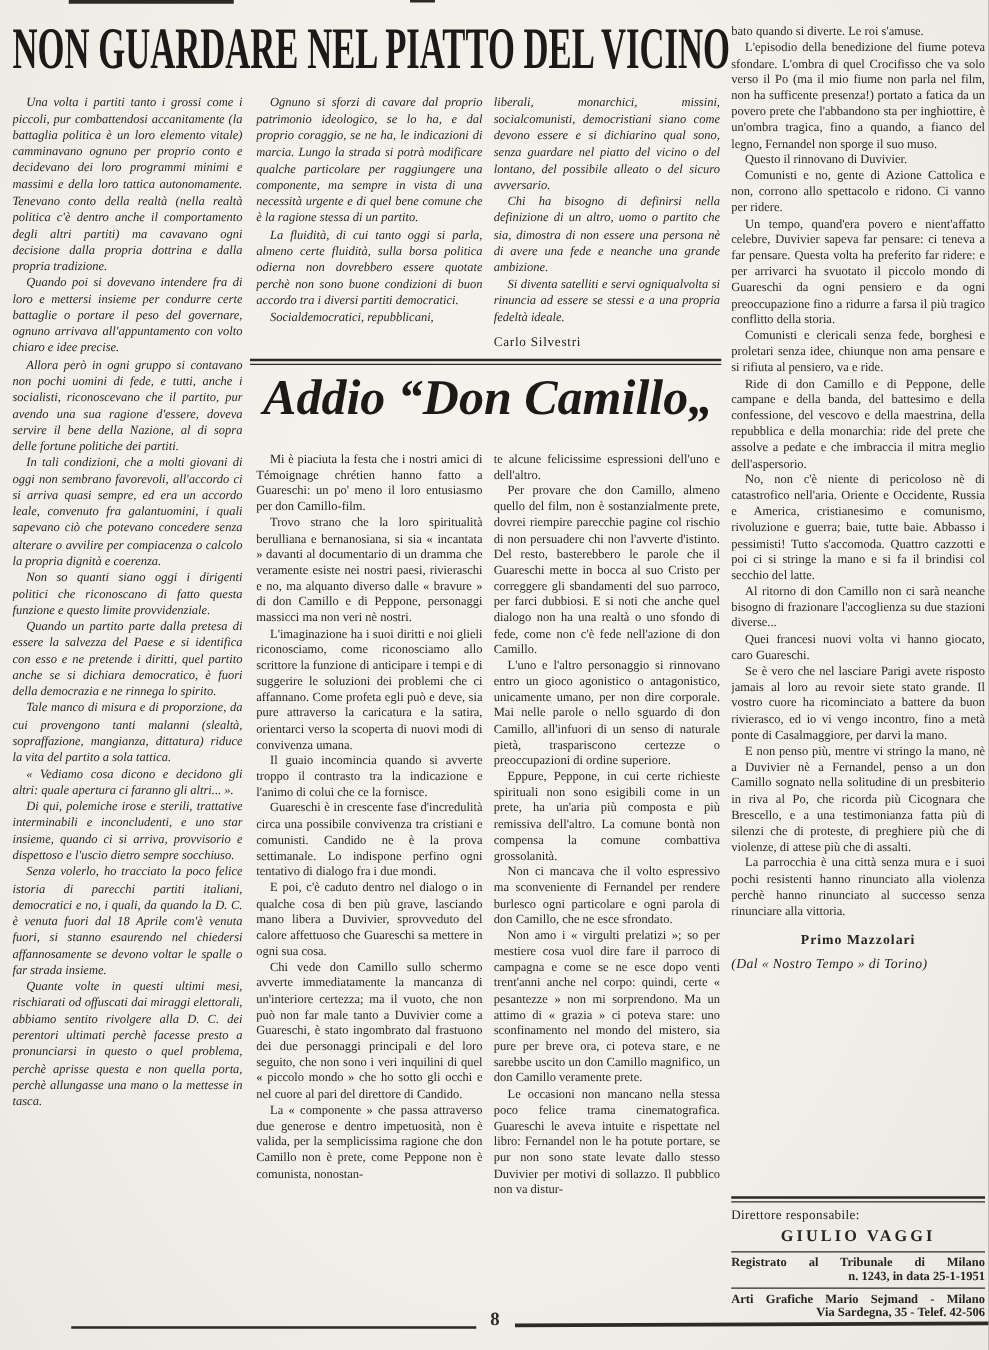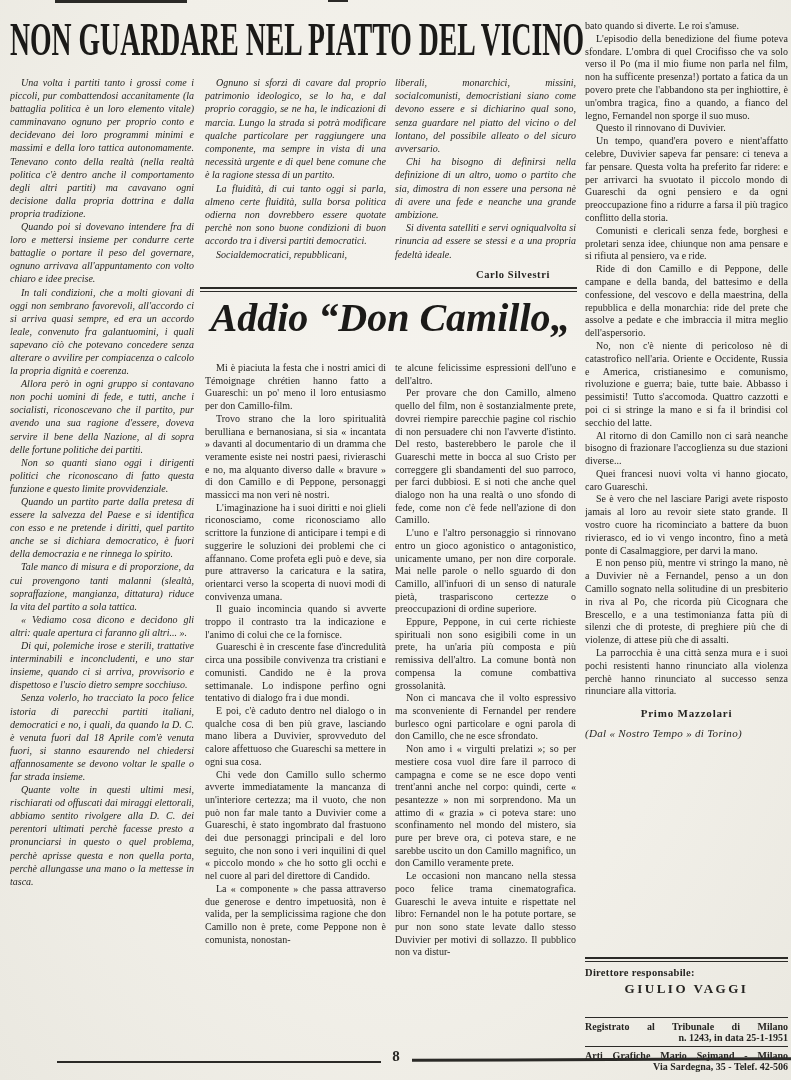--- a/index.html
+++ b/index.html
@@ -16,38 +16,38 @@
     font-weight:bold; font-size:47px; line-height:1.0; color:#1b1a18;
     transform:scaleX(0.59); transform-origin:0 0;
   }
   .col { position:absolute; overflow:hidden; }
   .para { margin:0; text-indent:11px; text-align:justify; }
   .article1 .para { font-style:italic; }
   .c1 { left:10px;  top:76px;  width:184px; height:966px; font-size:10px; line-height:13.1px; }
   .c2 { left:205px; top:76px;  width:181px; height:228px; font-size:10px; line-height:13.2px; }
   .c3 { left:395px; top:76px;  width:181px; height:218px; font-size:10px; line-height:13.2px; }
   .c3 .inner .para:first-child { text-indent:0; }
-  .byline1 { margin-top:7px; padding-right:26px; text-align:right;
-    font-weight:bold; font-style:normal; font-size:10.5px; letter-spacing:0.6px; }
+  .byline1 { margin-top:7px; padding-right:26px; text-align:left;
+    font-weight:normal; font-style:normal; font-size:10.5px; letter-spacing:0.6px; }
   .rule-double { border-top:2.5px solid #2b2a27; border-bottom:1px solid #2b2a27; height:5px; }
   .addio-rule { position:absolute; left:200px; top:287px; width:377px; }
   .headline2 {
     position:absolute; left:203px; top:296px; width:375px; text-align:center;
     font-weight:bold; font-size:40px; line-height:1.1; color:#1b1a18; white-space:nowrap;font-style:italic;
   }
   .ca { left:205px; top:362px; width:181px; height:684px; font-size:10px; line-height:12.7px; }
   .cb { left:395px; top:362px; width:181px; height:684px; font-size:10px; line-height:12.7px; }
   .cc { left:585px; top:20px;   width:203px; height:950px; font-size:10px; line-height:12.8px; }
   .cb .para:first-child, .cc .inner .para:first-child { text-indent:0; }
   .byline2 { margin-top:9px; text-align:center; font-weight:bold; font-size:11px; letter-spacing:0.8px; }
   .source-line { margin-top:7px; font-style:italic; font-size:11px; letter-spacing:0.3px; }
   .imprint { position:absolute; left:585px; top:957px; width:203px; font-size:10px; }
   .imprint .rule-double { margin-bottom:5px; }
-  .imp-label { font-weight:bold; font-size:10.5px; letter-spacing:0.3px; }
-  .imp-director { font-weight:bold; font-size:13px; letter-spacing:2.5px; text-align:center; margin:3px 0 20px; }
+  .imp-label { font-weight:normal; font-size:10.5px; letter-spacing:0.3px; }
+  .imp-director { font-weight:bold; font-size:13px; letter-spacing:2.5px; text-align:center; margin:3px 0 4px; }
   .imp-rule { border:0; border-top:1.5px solid #2b2a27; margin:3px 0; }
   .imp-line { font-weight:bold; font-size:10px; }
   .spread { text-align:justify; text-align-last:justify; }
   .centered { text-align:right; }
   .page-number {
     position:absolute; left:384px; top:1048px; width:24px; text-align:center;
     font-size:15px; font-weight:bold; color:#2b2a27;
   }
   .bottom-rule-left  { position:absolute; left:57px;  top:1061px; width:324px; height:2px; background:#2b2a27; }
   .bottom-rule-right { position:absolute; left:412px; top:1058px; width:379px; height:3px; background:#2b2a27; transform:rotate(-0.25deg); }
@@ -58,22 +58,22 @@
 <div class="page">
 
   <div class="edge-rule" style="left:55px; top:0; width:132px; height:3px;"></div>
   <div class="edge-rule" style="left:328px; top:0; width:20px; height:2px;"></div>
 
   <h1 class="headline1">NON GUARDARE NEL PIATTO DEL VICINO</h1>
 
   <section class="col article1 c1">
       <p class="para">Una volta i partiti tanto i grossi come i piccoli, pur combattendosi accanitamente (la battaglia politica è un loro elemento vitale) camminavano ognuno per proprio conto e decidevano dei loro programmi minimi e massimi e della loro tattica autonomamente. Tenevano conto della realtà (nella realtà politica c'è dentro anche il comportamento degli altri partiti) ma cavavano ogni decisione dalla propria dottrina e dalla propria tradizione.</p>
       <p class="para">Quando poi si dovevano intendere fra di loro e mettersi insieme per condurre certe battaglie o portare il peso del governare, ognuno arrivava all'appuntamento con volto chiaro e idee precise.</p>
+      <p class="para">Allora però in ogni gruppo si contavano non pochi uomini di fede, e tutti, anche i socialisti, riconoscevano che il partito, pur avendo una sua ragione d'essere, doveva servire il bene della Nazione, al di sopra delle fortune politiche dei partiti.</p>
       <p class="para">In tali condizioni, che a molti giovani di oggi non sembrano favorevoli, all'accordo ci si arriva quasi sempre, ed era un accordo leale, convenuto fra galantuomini, i quali sapevano ciò che potevano concedere senza alterare o avvilire per compiacenza o calcolo la propria dignità e coerenza.</p>
-      <p class="para">Allora però in ogni gruppo si contavano non pochi uomini di fede, e tutti, anche i socialisti, riconoscevano che il partito, pur avendo una sua ragione d'essere, doveva servire il bene della Nazione, al di sopra delle fortune politiche dei partiti.</p>
       <p class="para">Non so quanti siano oggi i dirigenti politici che riconoscano di fatto questa funzione e questo limite provvidenziale.</p>
       <p class="para">Quando un partito parte dalla pretesa di essere la salvezza del Paese e si identifica con esso e ne pretende i diritti, quel partito anche se si dichiara democratico, è fuori della democrazia e ne rinnega lo spirito.</p>
       <p class="para">Tale manco di misura e di proporzione, da cui provengono tanti malanni (slealtà, sopraffazione, mangianza, dittatura) riduce la vita del partito a sola tattica.</p>
       <p class="para">« Vediamo cosa dicono e decidono gli altri: quale apertura ci faranno gli altri... ».</p>
       <p class="para">Di qui, polemiche irose e sterili, trattative interminabili e inconcludenti, e uno star insieme, quando ci si arriva, provvisorio e dispettoso e l'uscio dietro sempre socchiuso.</p>
       <p class="para">Senza volerlo, ho tracciato la poco felice istoria di parecchi partiti italiani, democratici e no, i quali, da quando la D. C. è venuta fuori dal 18 Aprile com'è venuta fuori, si stanno esaurendo nel chiedersi affannosamente se devono voltar le spalle o far strada insieme.</p>
       <p class="para">Quante volte in questi ultimi mesi, rischiarati od offuscati dai miraggi elettorali, abbiamo sentito rivolgere alla D. C. dei perentori ultimati perchè facesse presto a pronunciarsi in questo o quel problema, perchè aprisse questa e non quella porta, perchè allungasse una mano o la mettesse in tasca.</p>
     </section>
   <section class="col article1 c2">
       <p class="para">Ognuno si sforzi di cavare dal proprio patrimonio ideologico, se lo ha, e dal proprio coraggio, se ne ha, le indicazioni di marcia. Lungo la strada si potrà modificare qualche particolare per raggiungere una componente, ma sempre in vista di una necessità urgente e di quel bene comune che è la ragione stessa di un partito.</p>
@@ -109,20 +109,21 @@
       <p class="para">Eppure, Peppone, in cui certe richieste spirituali non sono esigibili come in un prete, ha un'aria più composta e più remissiva dell'altro. La comune bontà non compensa la comune combattiva grossolanità.</p>
       <p class="para">Non ci mancava che il volto espressivo ma sconveniente di Fernandel per rendere burlesco ogni particolare e ogni parola di don Camillo, che ne esce sfrondato.</p>
       <p class="para">Non amo i « virgulti prelatizi »; so per mestiere cosa vuol dire fare il parroco di campagna e come se ne esce dopo venti trent'anni anche nel corpo: quindi, certe « pesantezze » non mi sorprendono. Ma un attimo di « grazia » ci poteva stare: uno sconfinamento nel mondo del mistero, sia pure per breve ora, ci poteva stare, e ne sarebbe uscito un don Camillo magnifico, un don Camillo veramente prete.</p>
       <p class="para">Le occasioni non mancano nella stessa poco felice trama cinematografica. Guareschi le aveva intuite e rispettate nel libro: Fernandel non le ha potute portare, se pur non sono state levate dallo stesso Duvivier per motivi di sollazzo. Il pubblico non va distur-</p>
     </section>
   <section class="col article2 cc">
     <div class="inner">
         <p class="para">bato quando si diverte. Le roi s'amuse.</p>
         <p class="para">L'episodio della benedizione del fiume poteva sfondare. L'ombra di quel Crocifisso che va solo verso il Po (ma il mio fiume non parla nel film, non ha sufficente presenza!) portato a fatica da un povero prete che l'abbandono sta per inghiottire, è un'ombra tragica, fino a quando, a fianco del legno, Fernandel non sporge il suo muso.</p>
         <p class="para">Questo il rinnovano di Duvivier.</p>
+        <p class="para">Comunisti e no, gente di Azione Cattolica e non, corrono allo spettacolo e ridono. Ci vanno per ridere.</p>
         <p class="para">Un tempo, quand'era povero e nient'affatto celebre, Duvivier sapeva far pensare: ci teneva a far pensare. Questa volta ha preferito far ridere: e per arrivarci ha svuotato il piccolo mondo di Guareschi da ogni pensiero e da ogni preoccupazione fino a ridurre a farsa il più tragico conflitto della storia.</p>
         <p class="para">Comunisti e clericali senza fede, borghesi e proletari senza idee, chiunque non ama pensare e si rifiuta al pensiero, va e ride.</p>
         <p class="para">Ride di don Camillo e di Peppone, delle campane e della banda, del battesimo e della confessione, del vescovo e della maestrina, della repubblica e della monarchia: ride del prete che assolve a pedate e che imbraccia il mitra meglio dell'aspersorio.</p>
         <p class="para">No, non c'è niente di pericoloso nè di catastrofico nell'aria. Oriente e Occidente, Russia e America, cristianesimo e comunismo, rivoluzione e guerra; baie, tutte baie. Abbasso i pessimisti! Tutto s'accomoda. Quattro cazzotti e poi ci si stringe la mano e si fa il brindisi col secchio del latte.</p>
         <p class="para">Al ritorno di don Camillo non ci sarà neanche bisogno di frazionare l'accoglienza su due stazioni diverse...</p>
         <p class="para">Quei francesi nuovi volta vi hanno giocato, caro Guareschi.</p>
         <p class="para">Se è vero che nel lasciare Parigi avete risposto jamais al loro au revoir siete stato grande. Il vostro cuore ha ricominciato a battere da buon rivierasco, ed io vi vengo incontro, fino a metà ponte di Casalmaggiore, per darvi la mano.</p>
         <p class="para">E non penso più, mentre vi stringo la mano, nè a Duvivier nè a Fernandel, penso a un don Camillo sognato nella solitudine di un presbiterio in riva al Po, che ricorda più Cicognara che Brescello, e a una testimonianza fatta più di silenzi che di proteste, di preghiere più che di violenze, di attese più che di assalti.</p>
         <p class="para">La parrocchia è una città senza mura e i suoi pochi resistenti hanno rinunciato alla violenza perchè hanno rinunciato al successo senza rinunciare alla vittoria.</p>
       </div>

